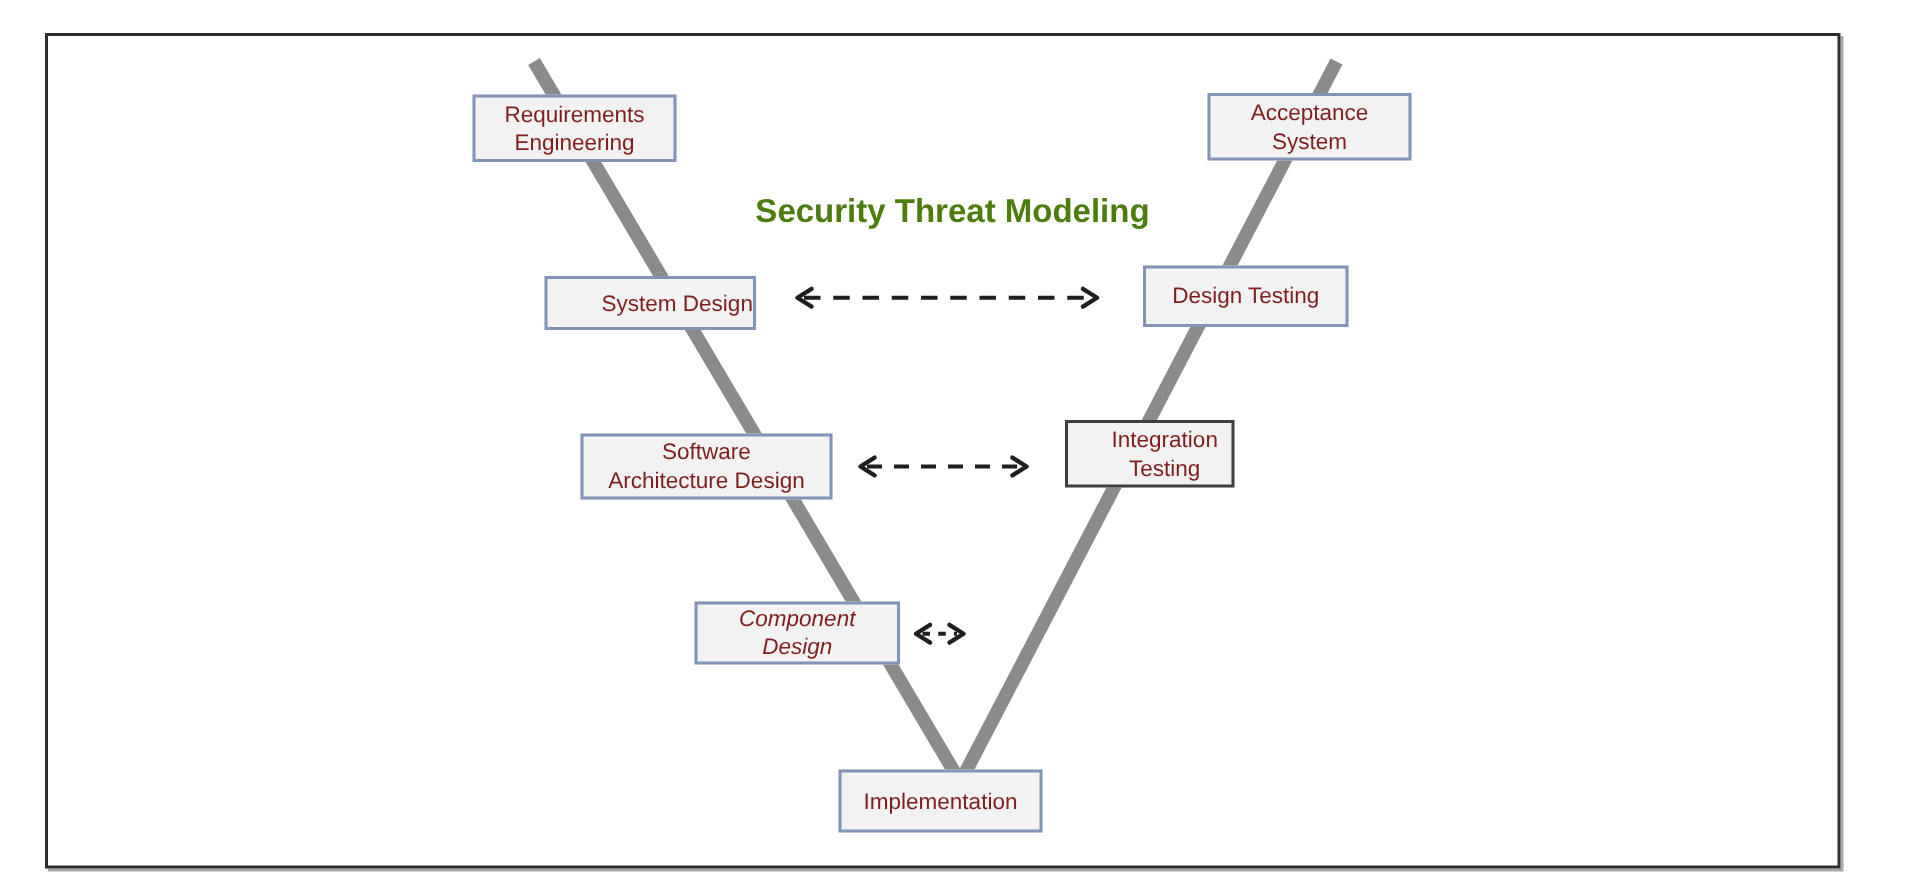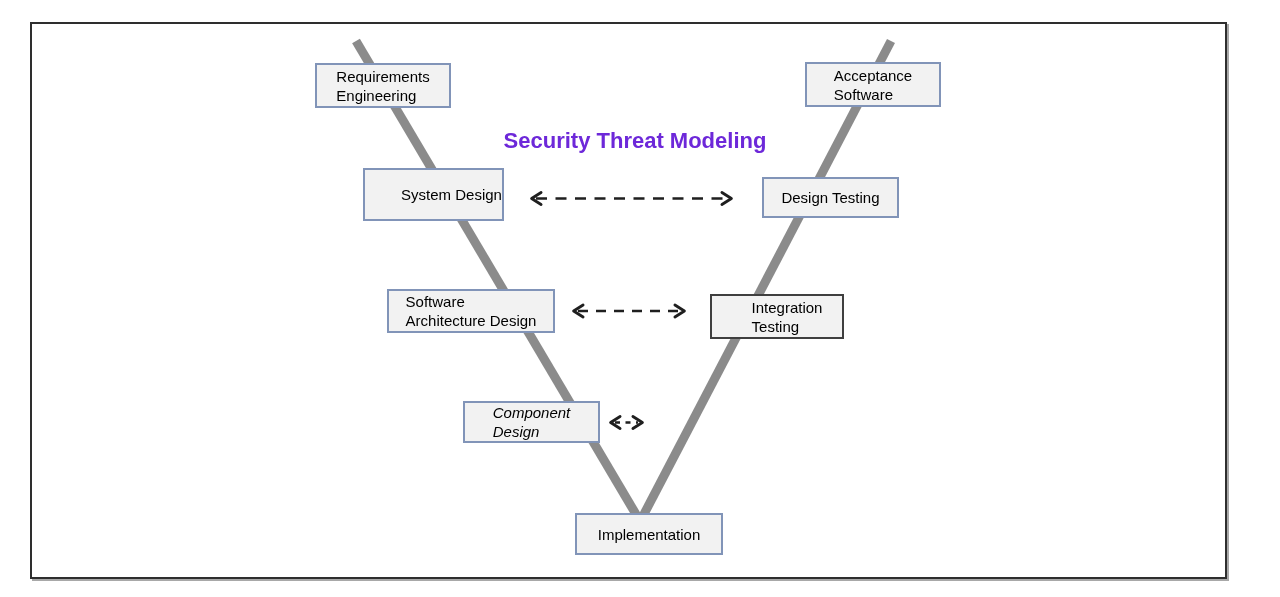--- a/index.html
+++ b/index.html
@@ -33,52 +33,52 @@
     width: 1280px;
     height: 597px;
     z-index: 1;
   }
   .vbox {
     position: absolute;
     z-index: 2;
     box-sizing: border-box;
     background: #f2f2f2;
     border: 2px solid #8194b8;
-    color: #000000;
+    color: #7f1d1d;
     font-size: 15px;
     line-height: 19px;
-    text-align: left;
+    text-align: center;
     display: flex;
     align-items: center;
     justify-content: center;
     white-space: pre-line;
   }
   .vbox.dark-border {
     border-color: #3f3f3f;
   }
   .diagram-title {
     position: absolute;
     left: 470px;
     top: 128px;
     width: 330px;
     z-index: 2;
     text-align: center;
     font-size: 22px;
     font-weight: bold;
-    color: #6d28d9;
+    color: #4d7c0f;
     letter-spacing: 0px;
   }
   
   .b-req  { left: 315px; top: 63px;  width: 136px; height: 45px; }
-  .b-sd   { left: 363px; top: 168px; width: 141px; height: 53px; padding-left: 36px; }
+  .b-sd   { left: 363px; top: 184px; width: 141px; height: 36px; padding-left: 36px; }
   .b-sad  { left: 387px; top: 289px; width: 168px; height: 44px; }
   .b-cd   { left: 463px; top: 401px; width: 137px; height: 42px; font-style: italic; }
-  .b-impl { left: 575px; top: 513px; width: 148px; height: 42px; }
+  .b-impl { left: 559px; top: 513px; width: 136px; height: 42px; }
   .b-ut   { left: 653px; top: 402px; width: 136px; height: 41px; }
-  .b-it   { left: 710px; top: 294px; width: 134px; height: 45px; padding-left: 20px; }
+  .b-it   { left: 710px; top: 280px; width: 113px; height: 45px; padding-left: 20px; }
   .b-st   { left: 762px; top: 177px; width: 137px; height: 41px; }
   .b-at   { left: 805px; top: 62px;  width: 136px; height: 45px; }
 </style>
 </head>
 <body>
 
 <div class="stage">
 
   <div class="frame"></div>
 
@@ -107,15 +107,15 @@
   <div class="vbox b-sd">System Design</div>
   <div class="vbox b-sad">Software
 Architecture Design</div>
   <div class="vbox b-cd">Component
 Design</div>
   <div class="vbox b-impl">Implementation</div>
   <div class="vbox b-it dark-border">Integration
 Testing</div>
   <div class="vbox b-st">Design Testing</div>
   <div class="vbox b-at">Acceptance
-Software</div>
+System</div>
 
 </div>
 
 </body></html>

